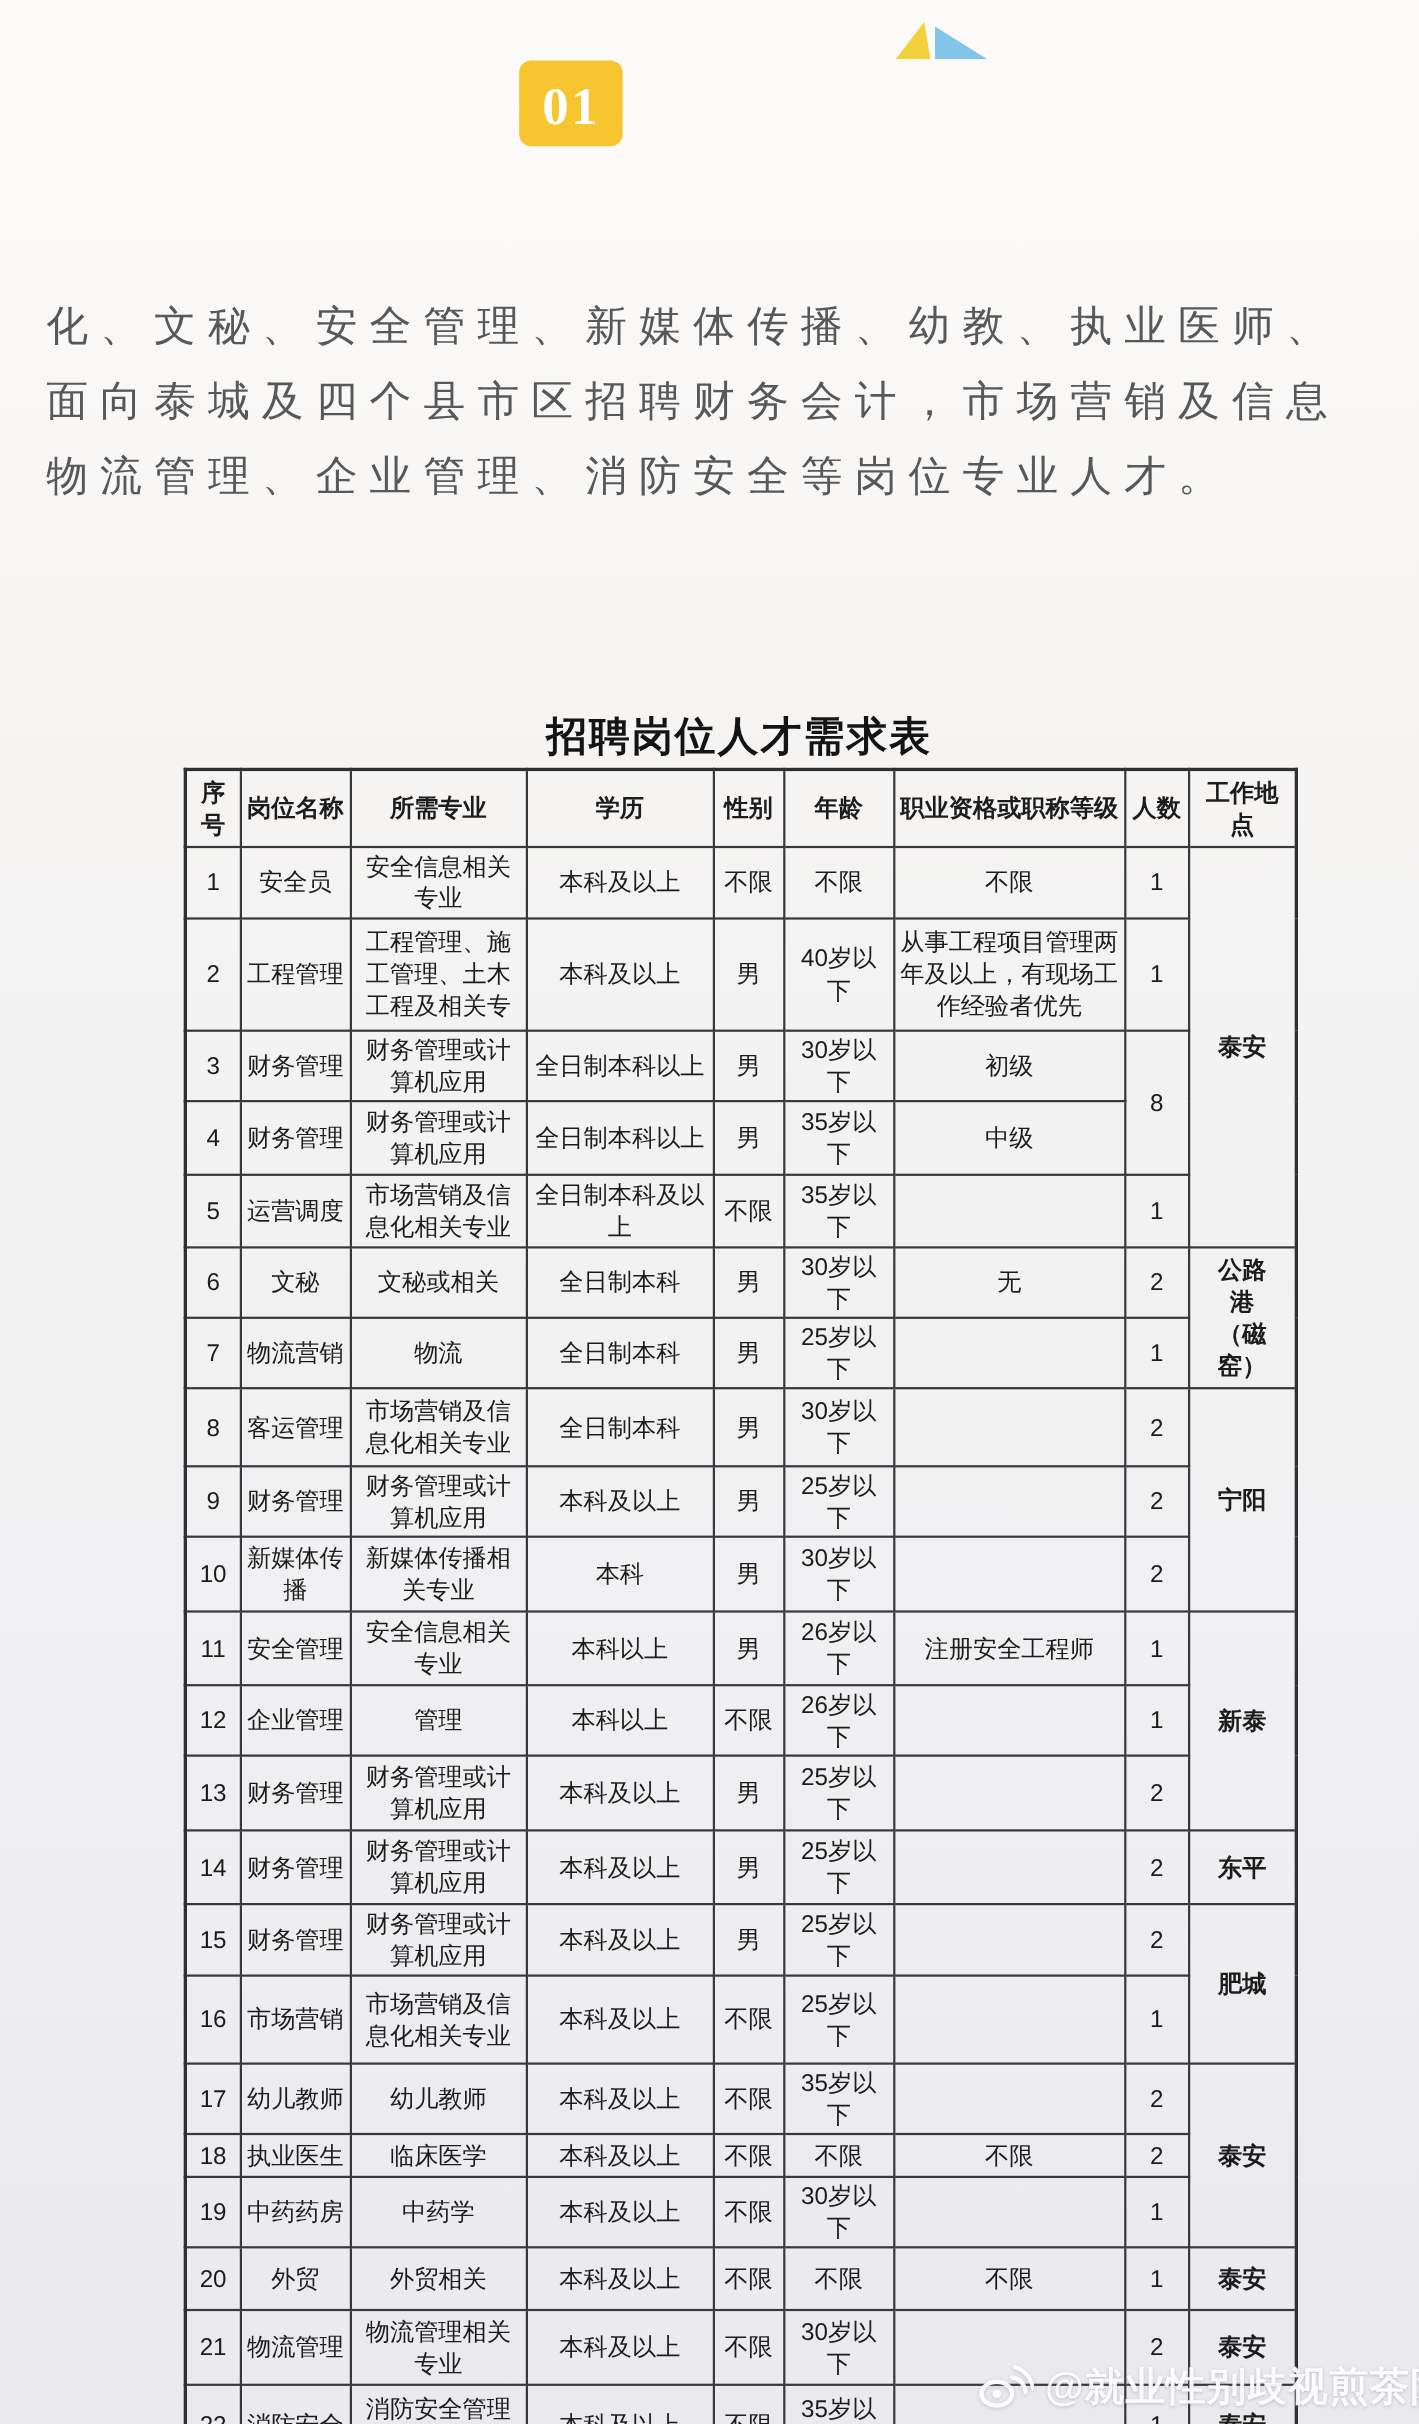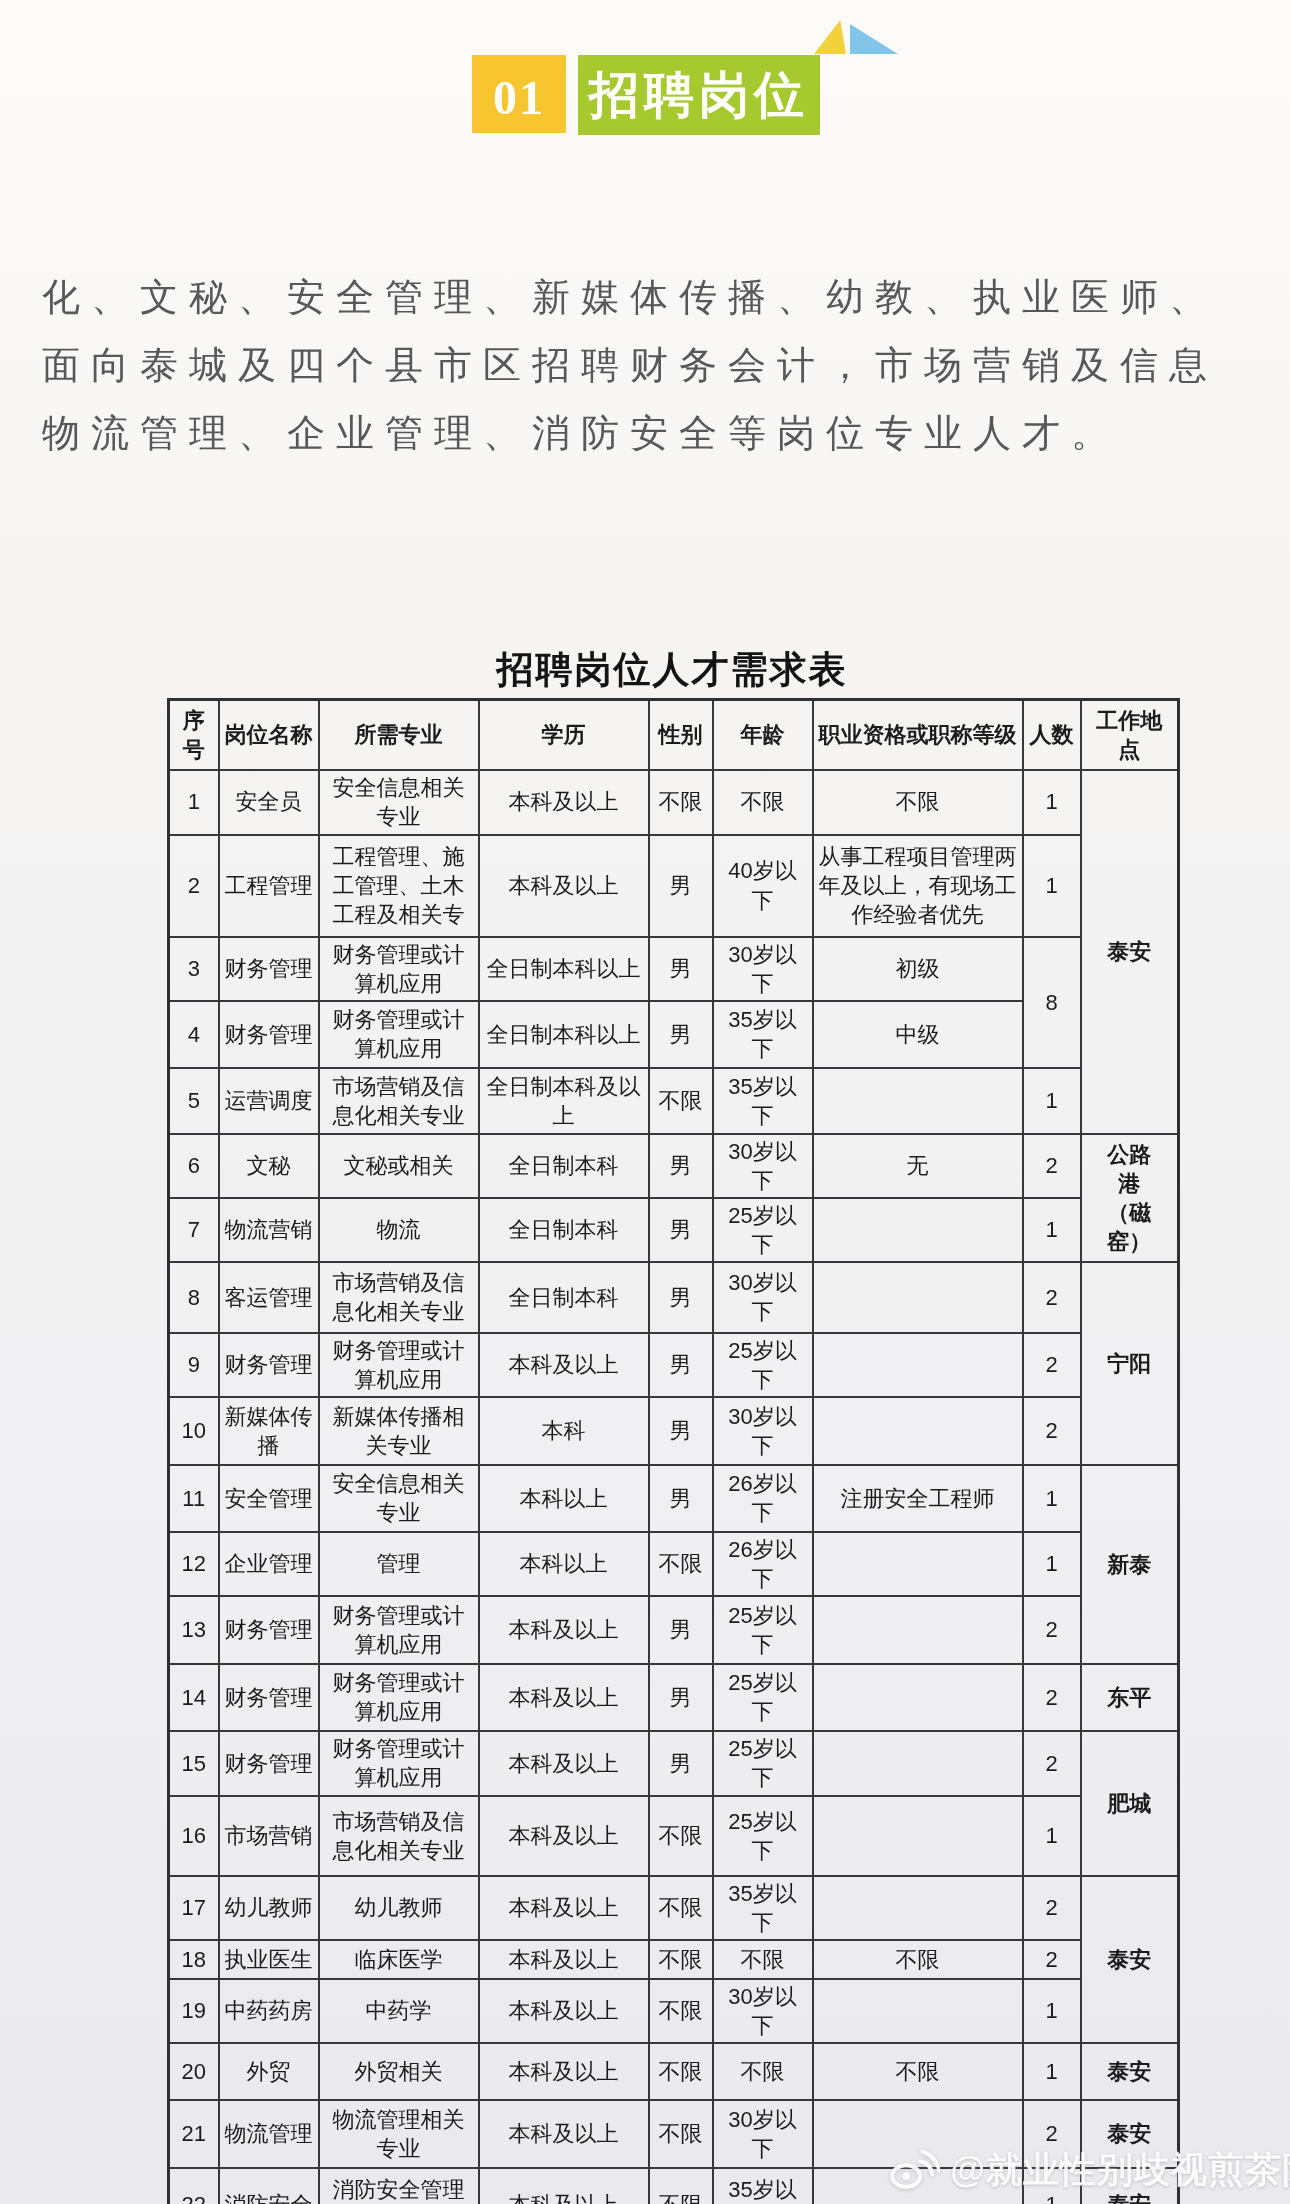--- a/index.html
+++ b/index.html
@@ -7,21 +7,21 @@
   .page{
     position:relative; width:1290px; height:2204px; margin:0 auto; overflow:hidden;
     background:linear-gradient(180deg,#fcfbf9 0%, #f9f8f6 14%, #f5f4f3 32%, #f2f1f2 55%, #eeeef1 78%, #e9e9ee 100%);
     font-family:"Liberation Sans","DejaVu Sans",sans-serif;
   }
   
   .badge-number{
     position:absolute; left:472px; top:55px; width:94px; height:78px;
     display:flex; align-items:center; justify-content:center;
     color:#fff; font-family:"Liberation Serif","DejaVu Serif",serif;
-    font-size:48px; font-weight:700; letter-spacing:2px; padding-top:6px;
+    font-size:48px; font-weight:700; letter-spacing:2px; padding-top:6px;border-radius:11px;
   }
   .badge-title{
     position:absolute; left:578px; top:55px; width:242px; height:80px;
     display:flex; align-items:center; justify-content:center;
     color:#fff; font-size:50px; font-weight:700; letter-spacing:5px;
   }
   .tri{ position:absolute; }
   .tri-yellow{ left:814px; top:20px; width:32px; height:34px;
     clip-path:polygon(82% 0, 100% 100%, 0 100%); }
   .tri-blue{ left:850px; top:24px; width:48px; height:30px;
@@ -61,21 +61,20 @@
   }
   .watermark .handle{ font-size:36px; font-weight:700; letter-spacing:1px; white-space:nowrap; }
   .watermark svg{ display:block; opacity:0.93; filter:drop-shadow(0 1px 2px rgba(130,130,140,0.4)); }
 </style>
 </head>
 <body>
 
 <div class="page">
 
   <div class="badge-number" style="background: rgb(246, 197, 47);">01</div>
-  <div class="badge-title" style="background: rgb(165, 201, 46);">招聘岗位</div>
   <div class="tri tri-yellow" style="background: rgb(242, 210, 60);"></div>
   <div class="tri tri-blue" style="background: rgb(130, 197, 233);"></div>
 
   <div class="intro">
     <div class="line">化、文秘、安全管理、新媒体传播、幼教、执业医师、</div>
     <div class="line">面向泰城及四个县市区招聘财务会计，市场营销及信息</div>
     <div class="line">物流管理、企业管理、消防安全等岗位专业人才。</div>
   </div>
 
   <div class="table-title">招聘岗位人才需求表</div>

